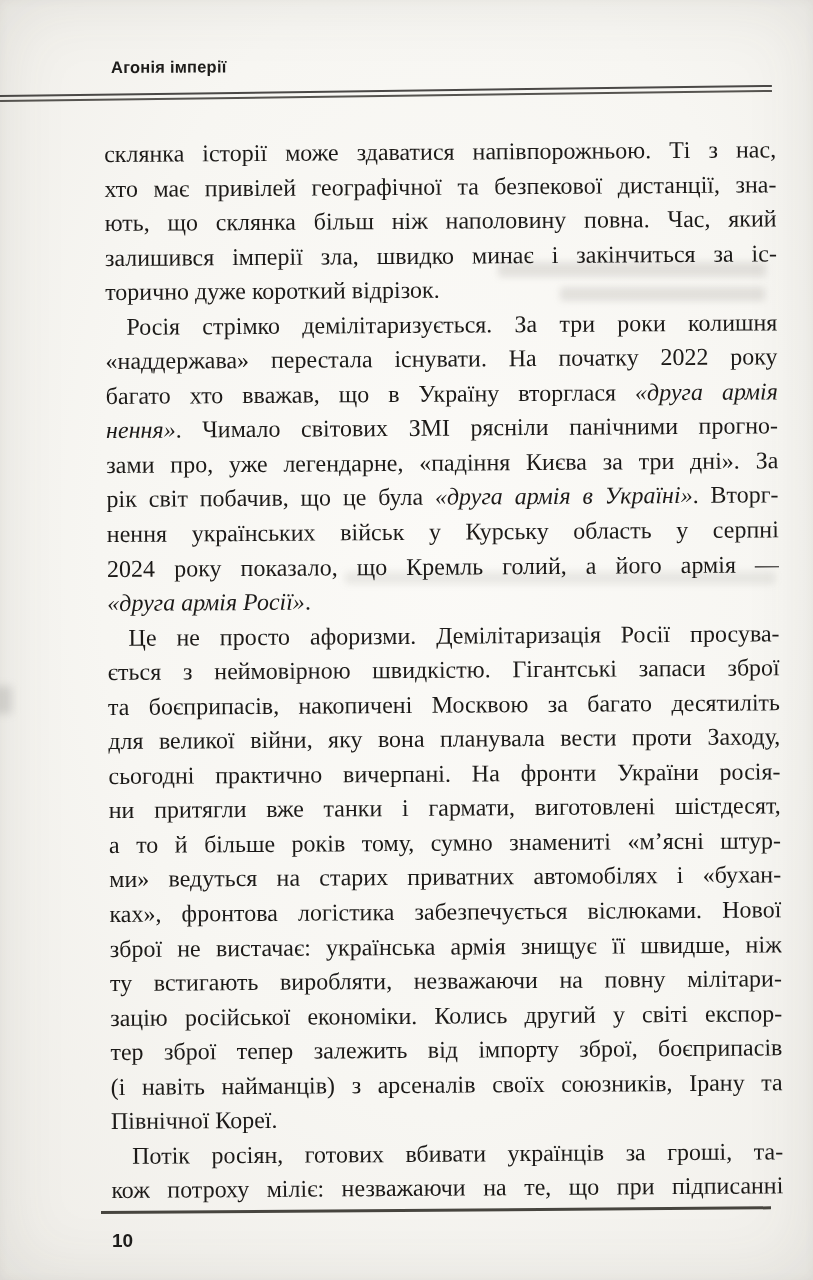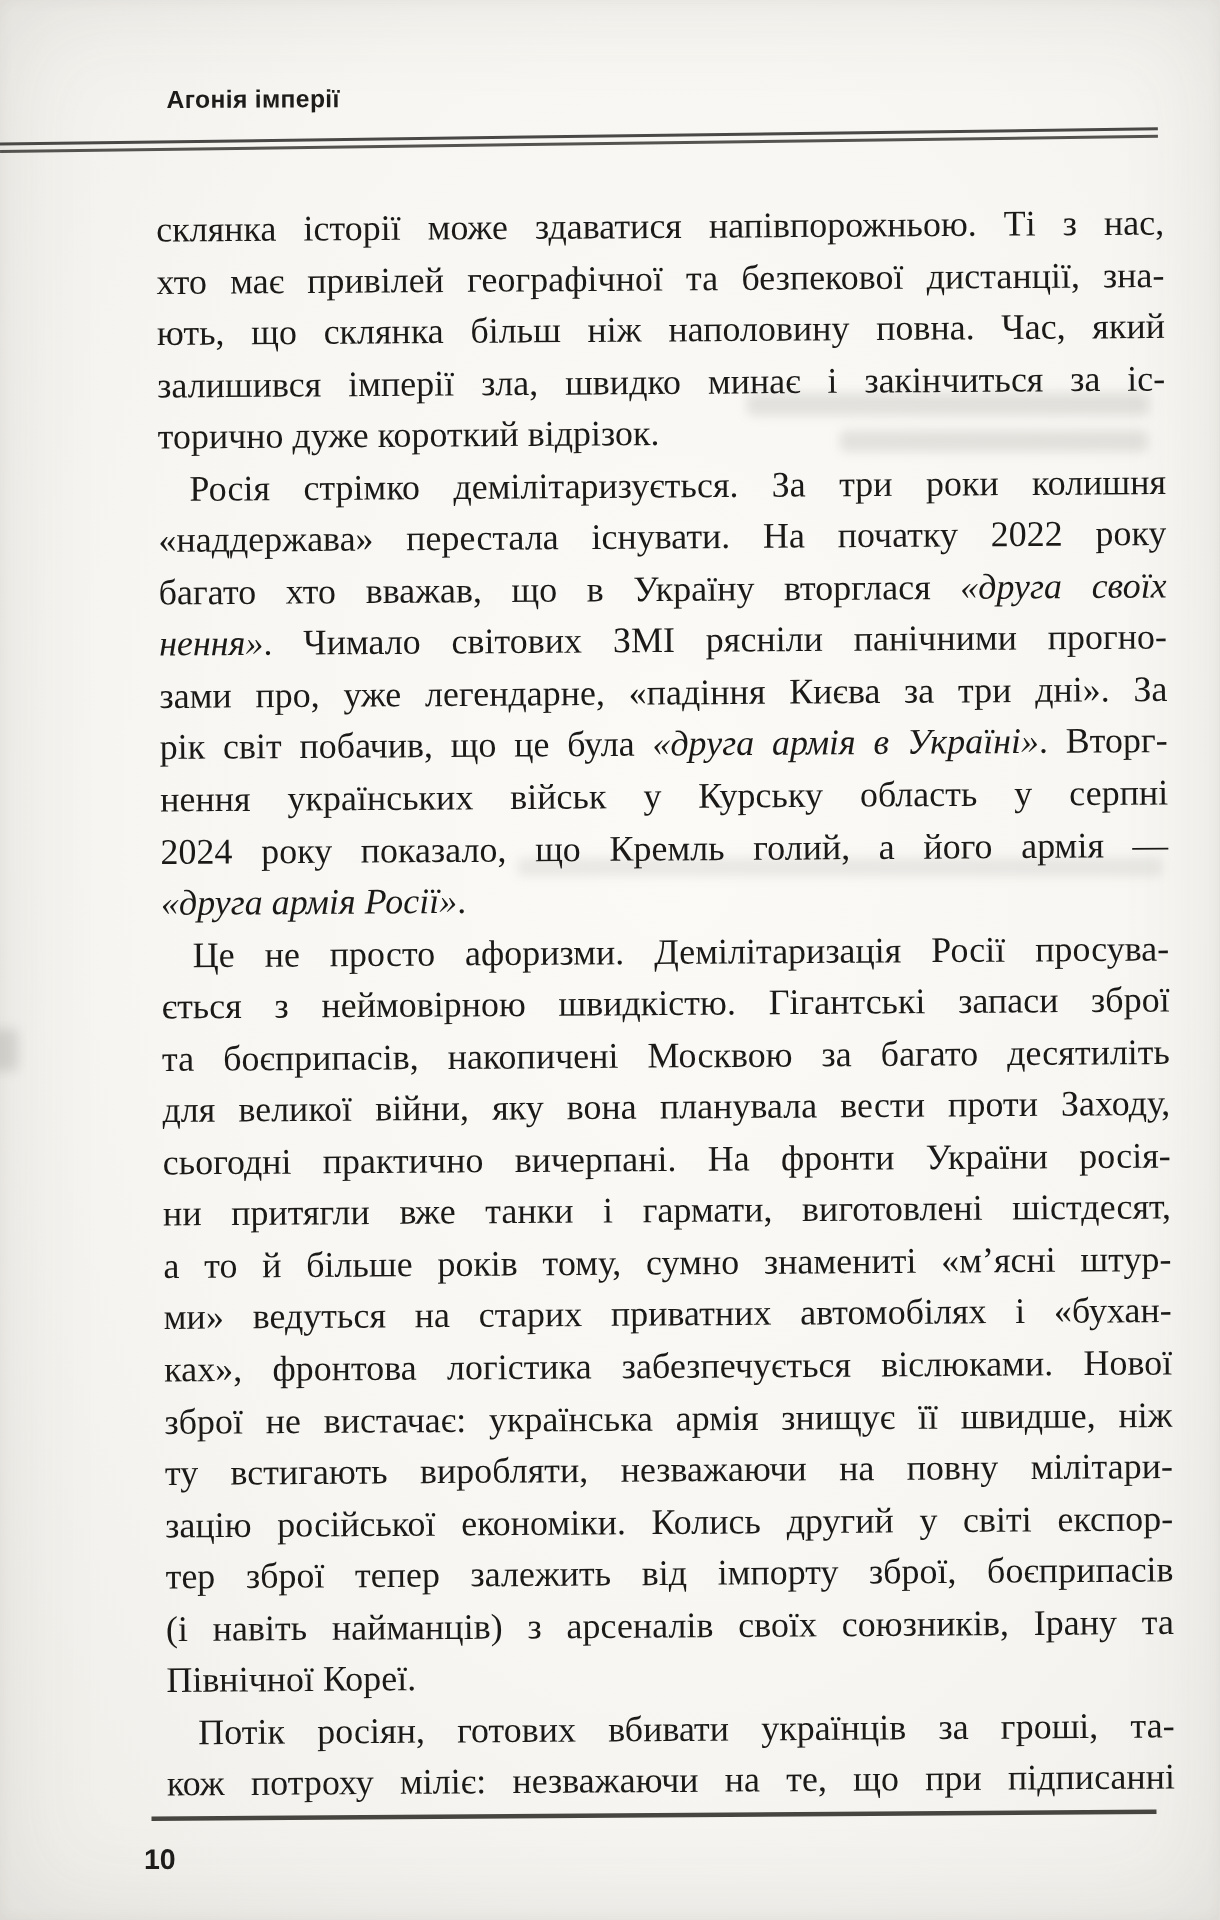--- a/index.html
+++ b/index.html
@@ -35,21 +35,21 @@
   }
   .line.end{text-align-last:left;}
   .line.first{text-indent:21px;}
   .it{font-style:italic;}
   .foot-rule{
     position:absolute;left:101px;top:1211px;width:670px;height:3px;
     background:#47453f;
     transform:rotate(-.4deg);transform-origin:0 50%;
   }
   .page-num{
-    position:absolute;left:96px;top:1230px;
+    position:absolute;left:112px;top:1230px;
     font-family:"Liberation Sans","DejaVu Sans",sans-serif;
     font-weight:700;font-size:19px;color:#1d1c1a;
   }
   .smudge{
     position:absolute;background:rgba(110,108,102,.16);
     filter:blur(3.5px);border-radius:4px;transform:scaleX(-1);
   }
   .smudge.s1{left:498px;top:262px;width:268px;height:15px;}
   .smudge.s2{left:560px;top:287px;width:205px;height:14px;}
   .smudge.s3{left:345px;top:572px;width:430px;height:12px;background:rgba(110,108,102,.12);}
@@ -73,21 +73,21 @@
       <div>
         <div class="line"><span>склянка історії може здаватися напівпорожньою. Ті з нас,</span></div>
         <div class="line"><span>хто має привілей географічної та безпекової дистанції, зна-</span></div>
         <div class="line"><span>ють, що склянка більш ніж наполовину повна. Час, який</span></div>
         <div class="line"><span>залишився імперії зла, швидко минає і закінчиться за іс-</span></div>
         <div class="line end"><span>торично дуже короткий відрізок.</span></div>
       </div>
       <div>
         <div class="line first"><span>Росія стрімко демілітаризується. За три роки колишня</span></div>
         <div class="line"><span>«наддержава» перестала існувати. На початку 2022 року</span></div>
-        <div class="line"><span>багато хто вважав, що в Україну вторглася </span><span class="it">«друга своїх</span></div>
+        <div class="line"><span>багато хто вважав, що в Україну вторглася </span><span class="it">«друга армія</span></div>
         <div class="line"><span class="it">нення»</span><span>. Чимало світових ЗМІ рясніли панічними прогно-</span></div>
         <div class="line"><span>зами про, уже легендарне, «падіння Києва за три дні». За</span></div>
         <div class="line"><span>рік світ побачив, що це була </span><span class="it">«друга армія в Україні»</span><span>. Вторг-</span></div>
         <div class="line"><span>нення українських військ у Курську область у серпні</span></div>
         <div class="line"><span>2024 року показало, що Кремль голий, а його армія —</span></div>
         <div class="line end"><span class="it">«друга армія Росії»</span><span>.</span></div>
       </div>
       <div>
         <div class="line first"><span>Це не просто афоризми. Демілітаризація Росії просува-</span></div>
         <div class="line"><span>ється з неймовірною швидкістю. Гігантські запаси зброї</span></div>

